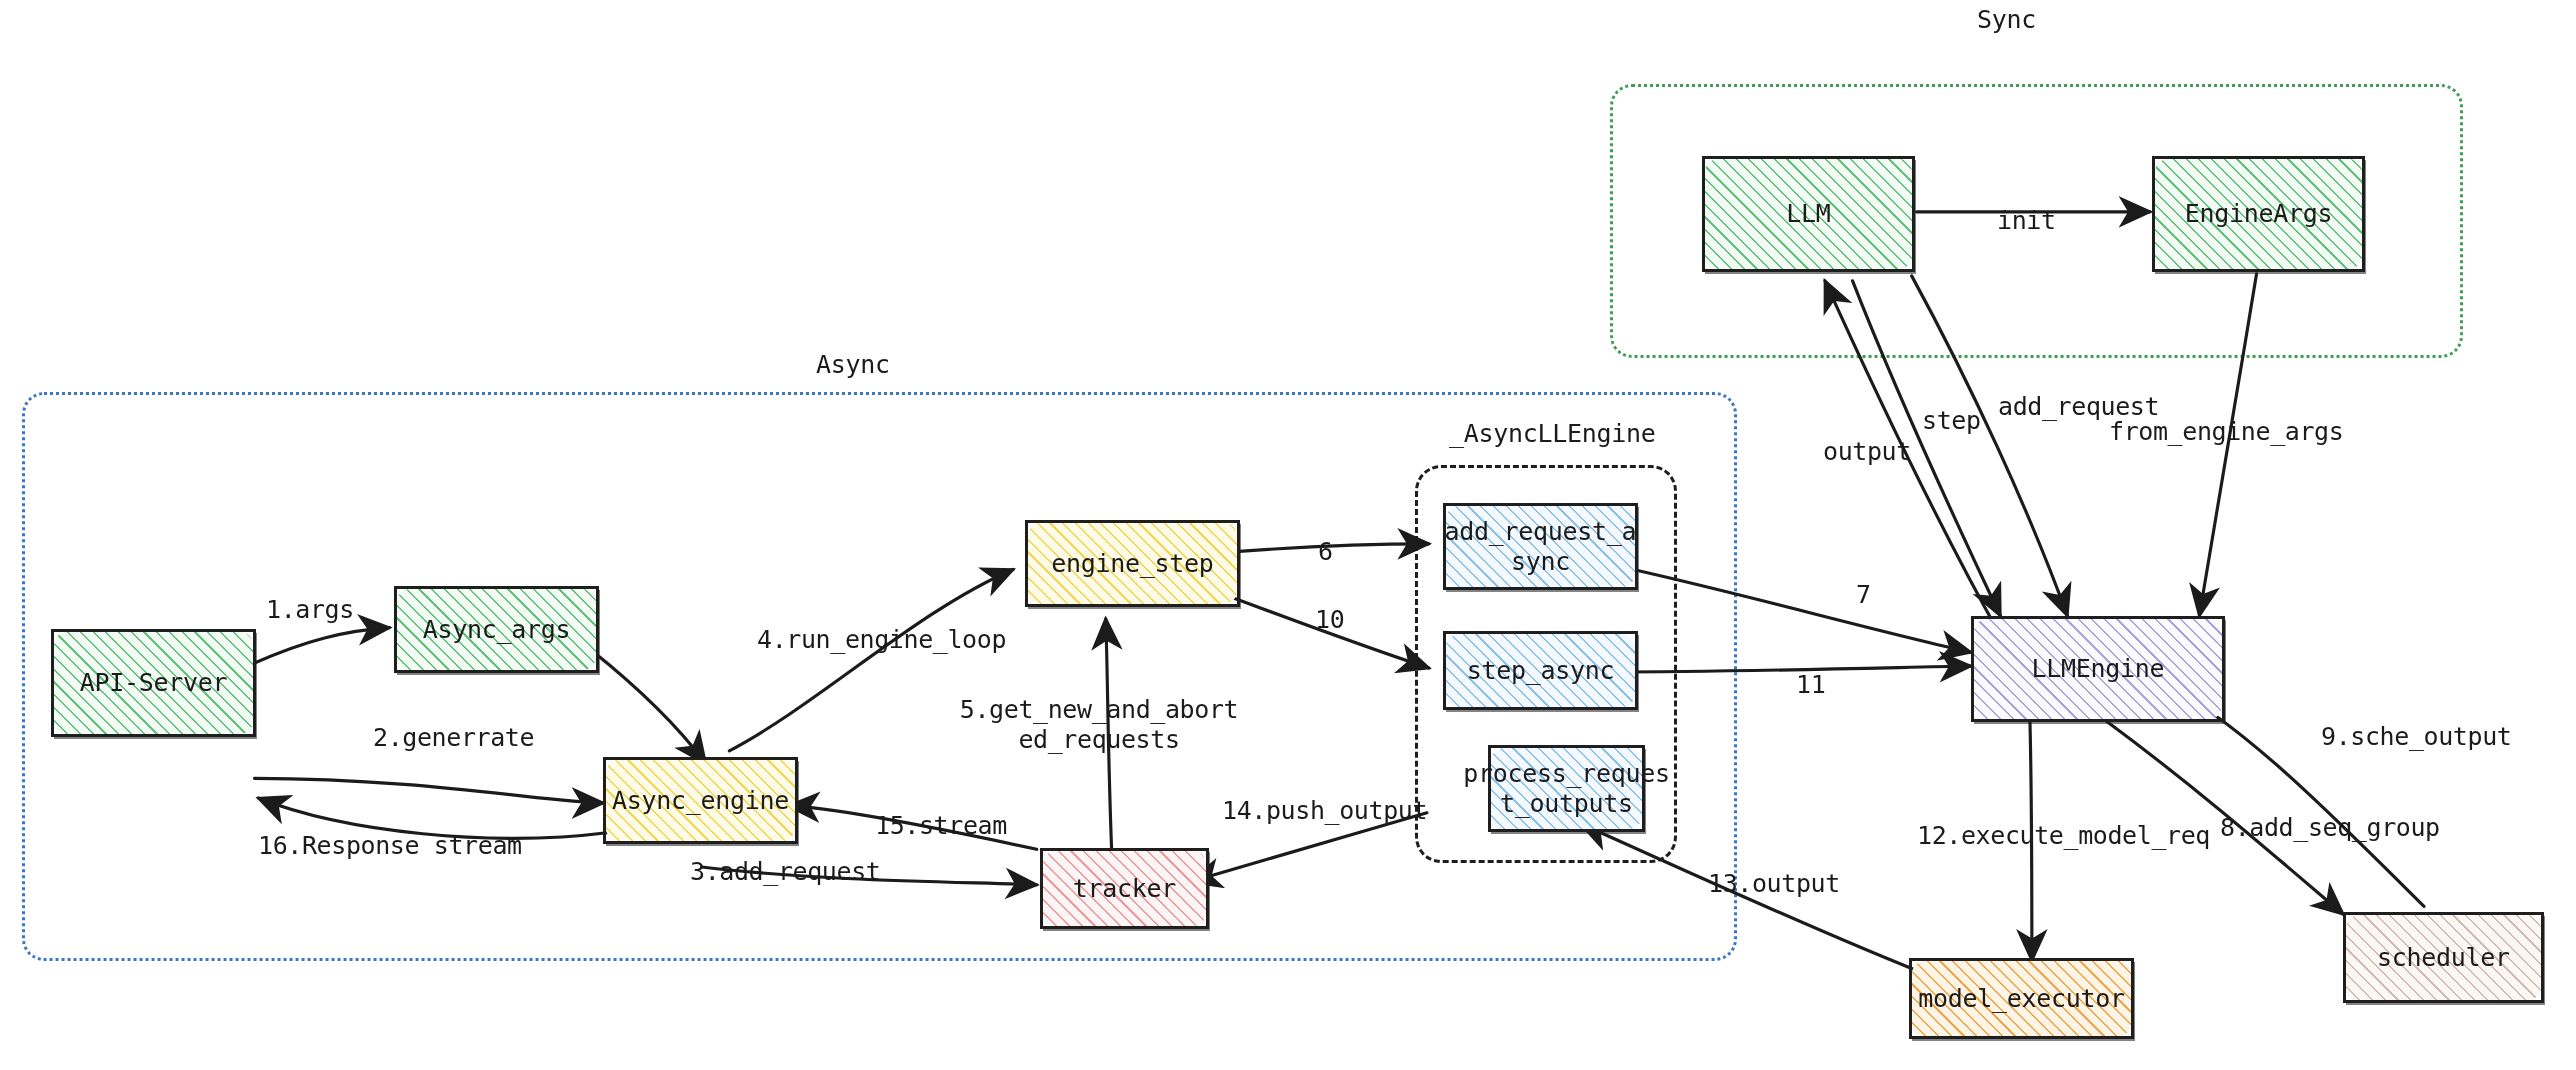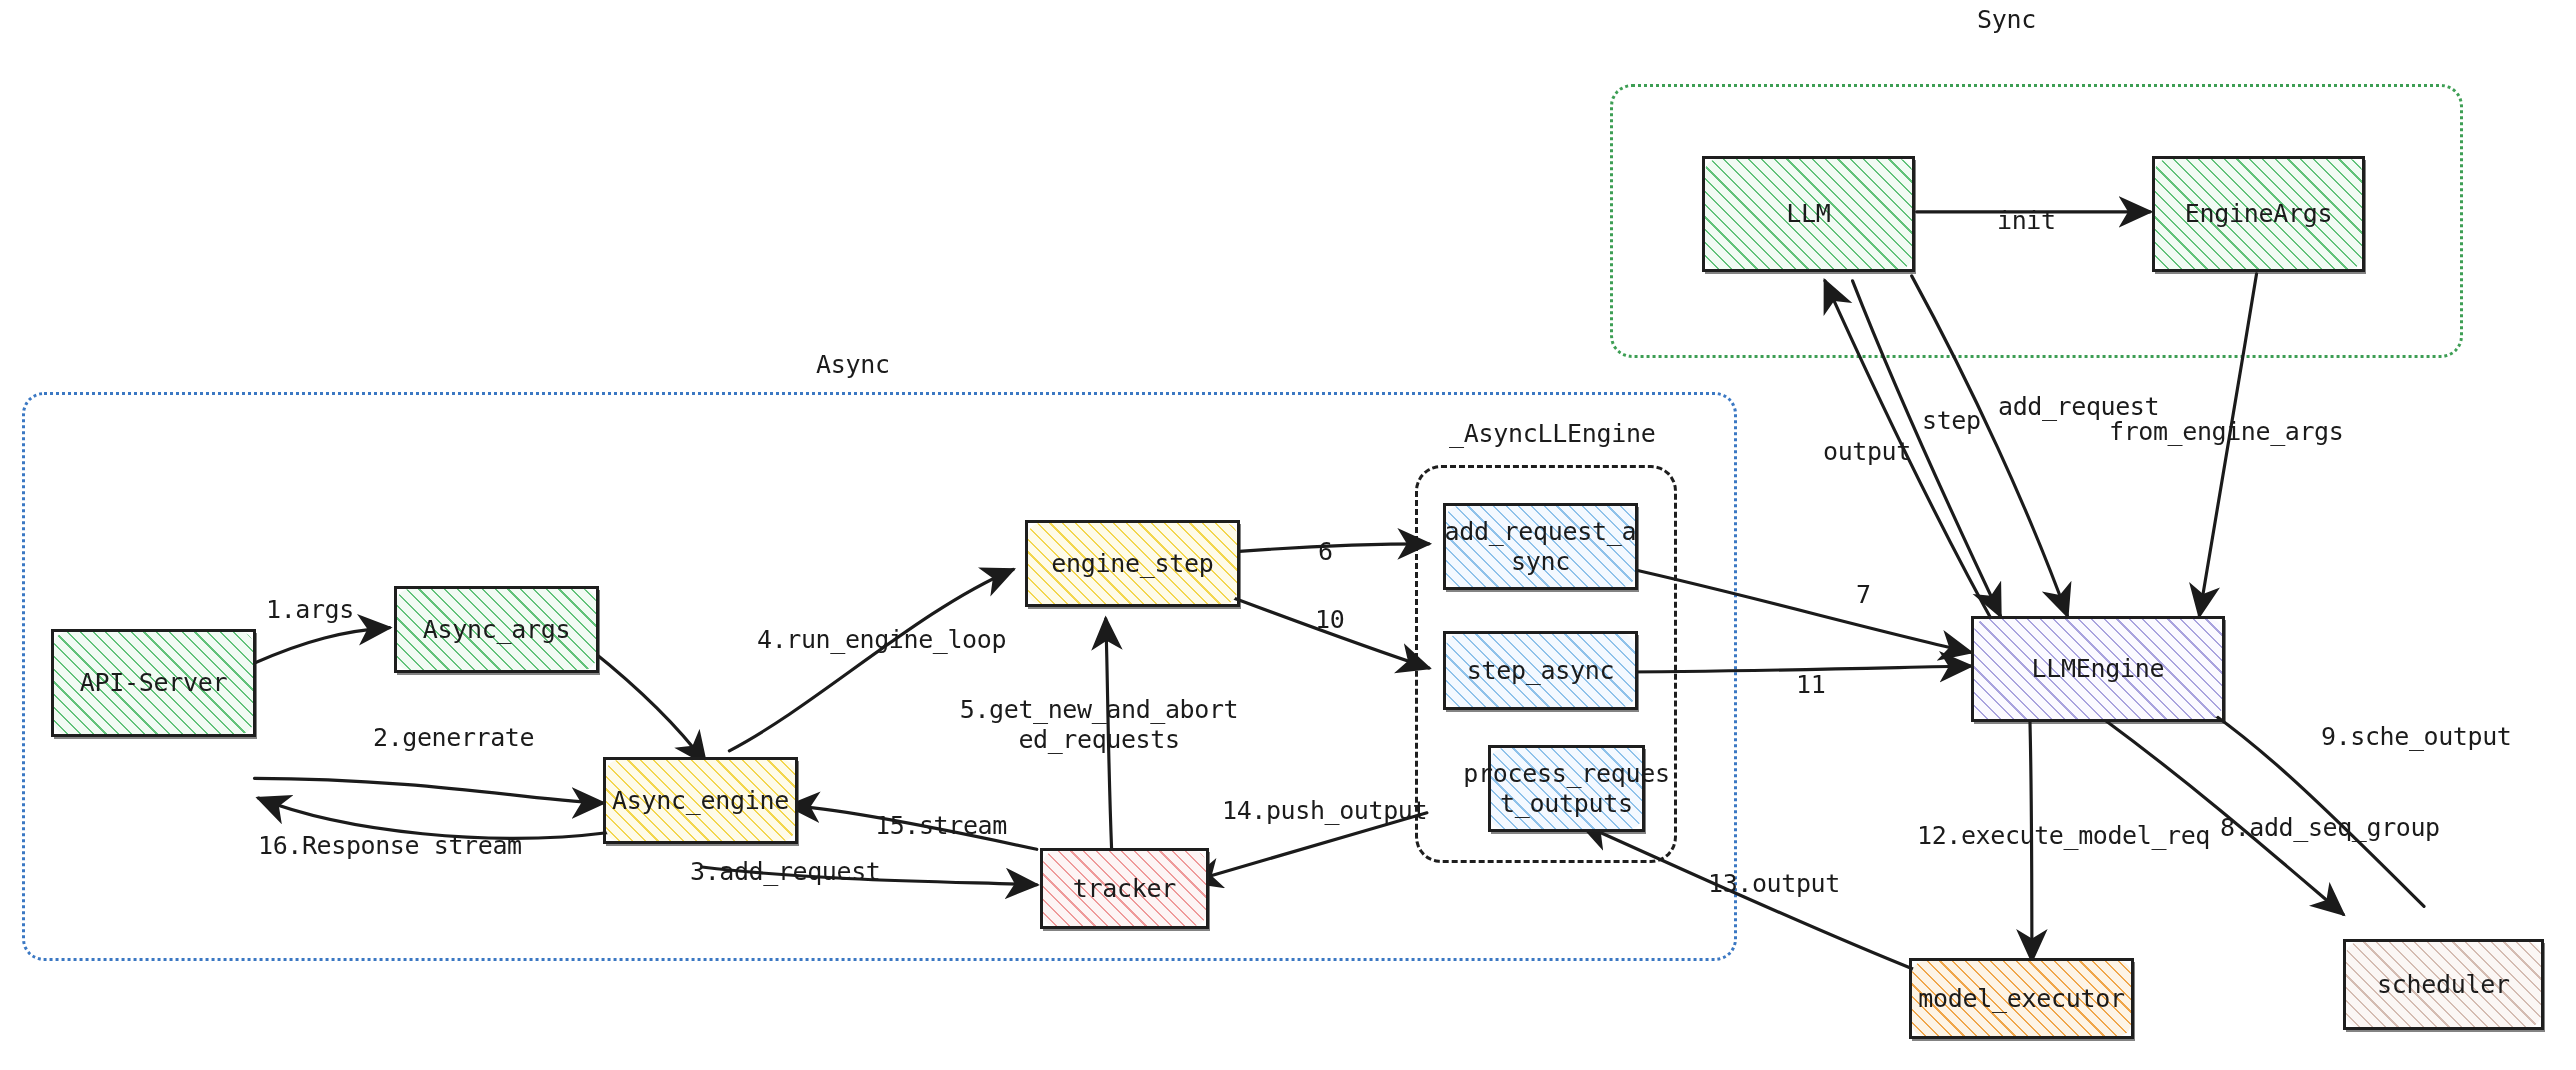--- a/index.html
+++ b/index.html
@@ -241,18 +241,18 @@
   </div>
 
   <div class="node fill-orange" style="left:1909px; top:958px; width:225px; height:81px;">
     <span class="node-label">model_executor</span>
   </div>
 
   <div class="node fill-purple" style="left:1971px; top:616px; width:254px; height:106px;">
     <span class="node-label">LLMEngine</span>
   </div>
 
-  <div class="node fill-grey" style="left:2343px; top:912px; width:201px; height:91px;margin-top:27px;">
+  <div class="node fill-grey" style="left:2343px; top:912px; width:201px; height:91px;">
     <span class="node-label">scheduler</span>
   </div>
 
 </div>
 
 
 </body></html>

